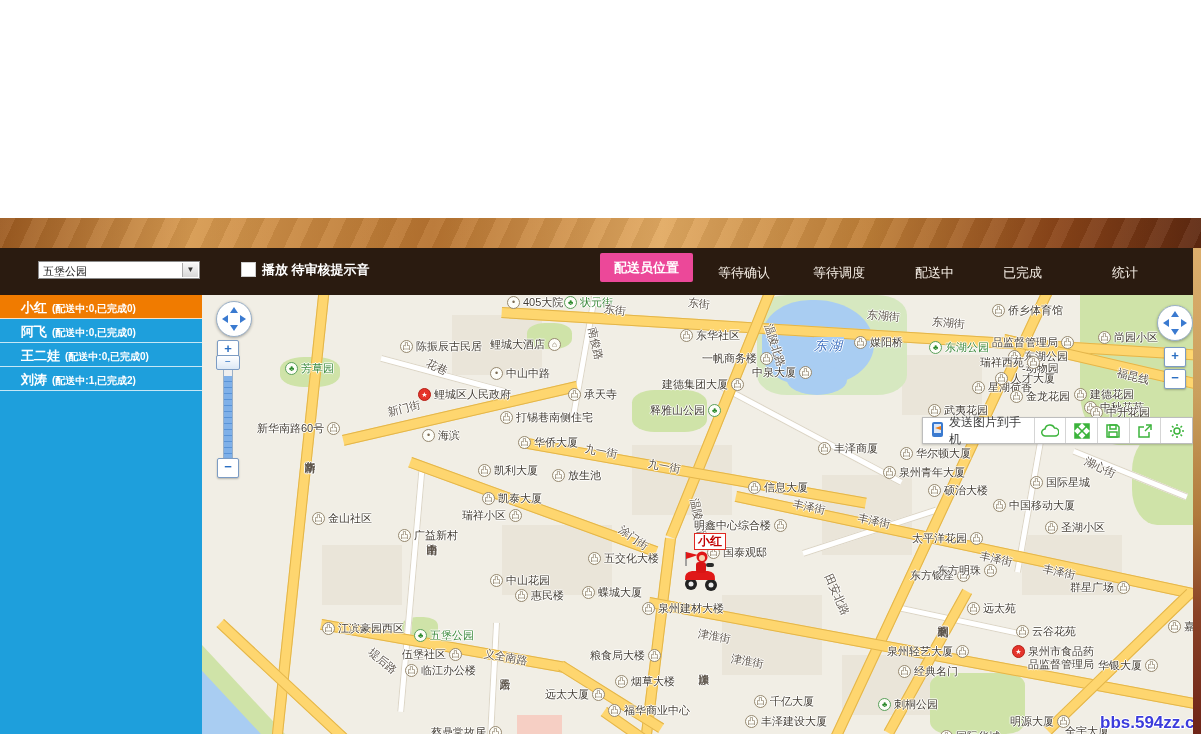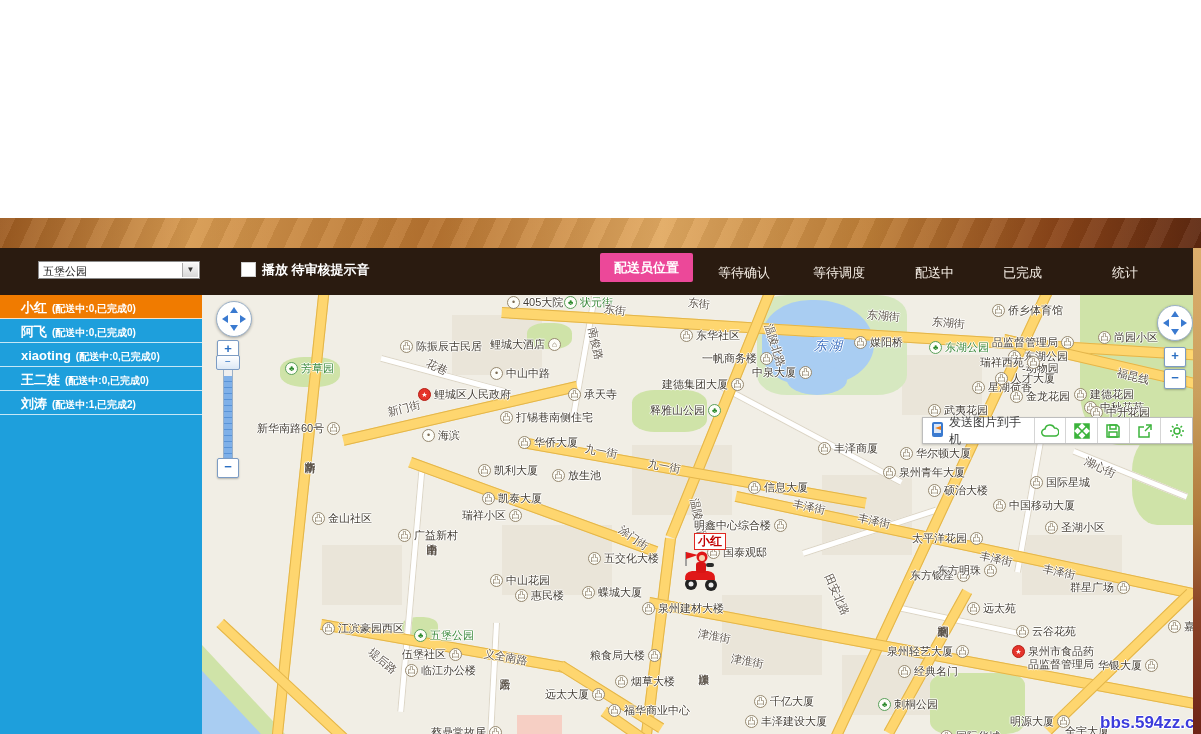--- a/index.html
+++ b/index.html
@@ -111,21 +111,20 @@
         <div class="tab">统计</div>
       </div>
   </div>
 
   <div id="edge-strip"></div>
 
   <div id="sidebar">
     <div id="courier-list">
         <div class="courier active"><span class="cname">小红</span><span class="cstat">(配送中:0,已完成0)</span></div>
         <div class="courier"><span class="cname">阿飞</span><span class="cstat">(配送中:0,已完成0)</span></div>
-        <div class="courier"><span class="cname">xiaoting</span><span class="cstat">(配送中:0,已完成0)</span></div>
         <div class="courier"><span class="cname">王二娃</span><span class="cstat">(配送中:0,已完成0)</span></div>
         <div class="courier"><span class="cname">刘涛</span><span class="cstat">(配送中:1,已完成2)</span></div>
       </div>
   </div>
 
   <div id="map">
 
     <div class="blk" style="left:250px;top:20px;width:90px;height:60px;"></div>
     <div class="blk" style="left:430px;top:150px;width:100px;height:70px;"></div>
     <div class="blk" style="left:620px;top:180px;width:90px;height:80px;"></div>

